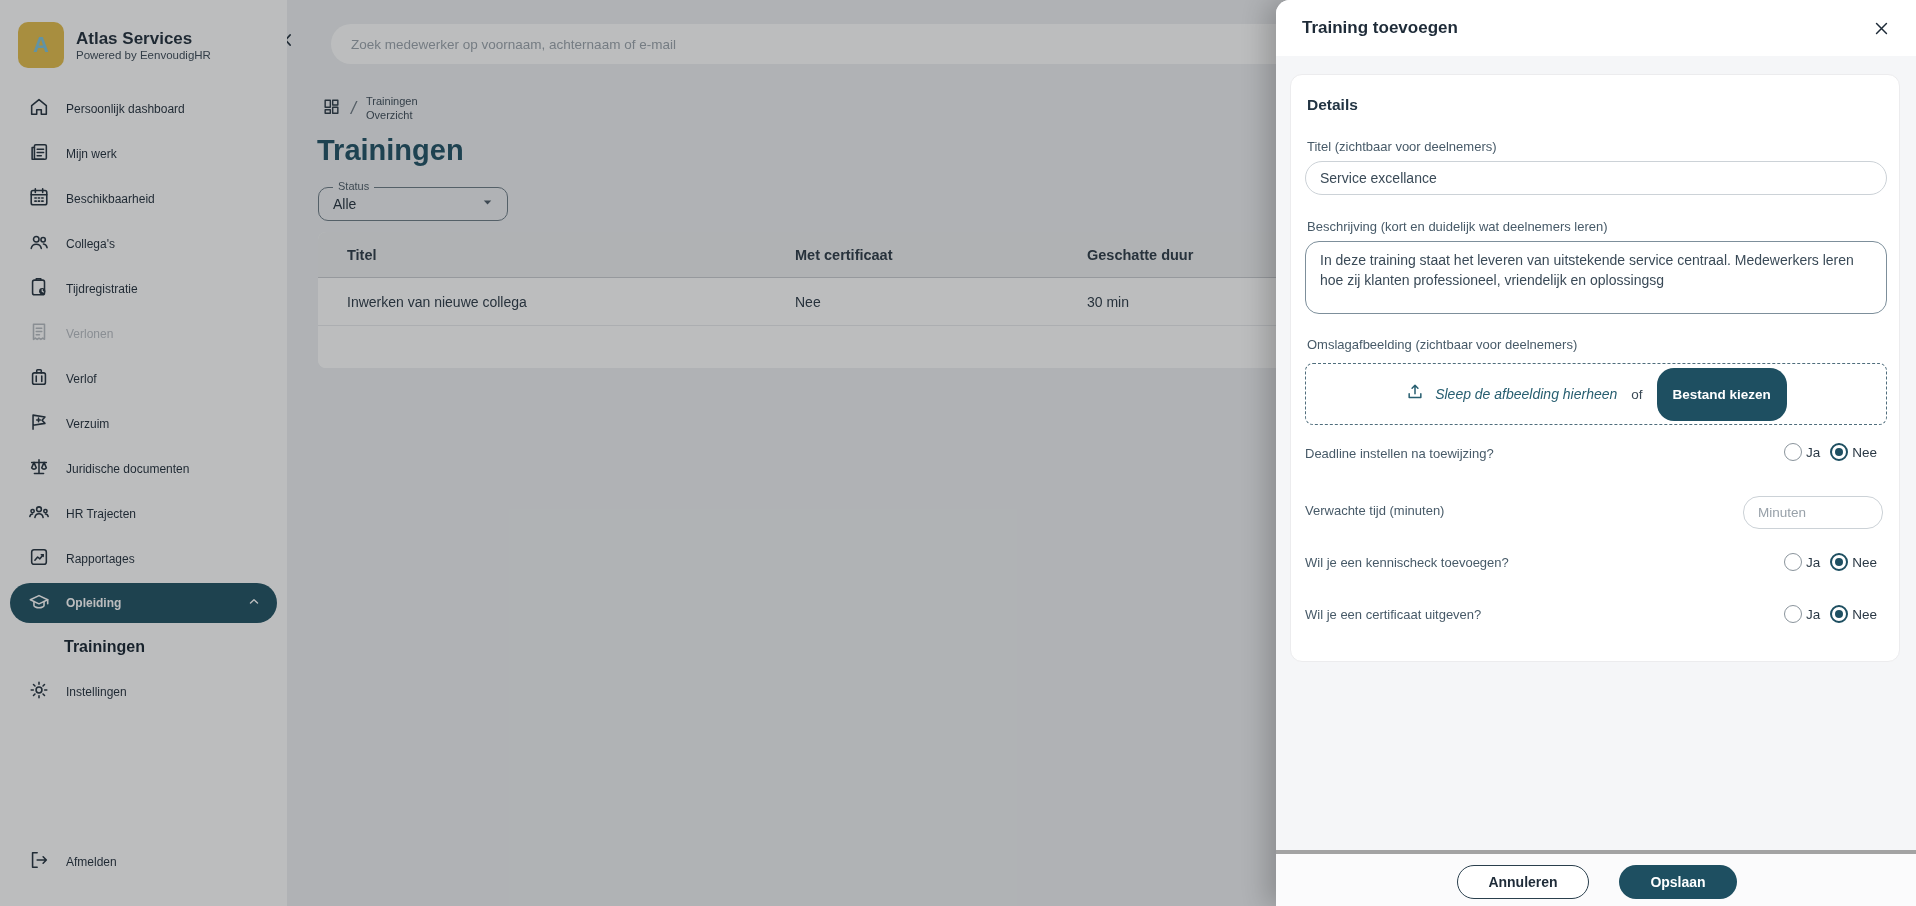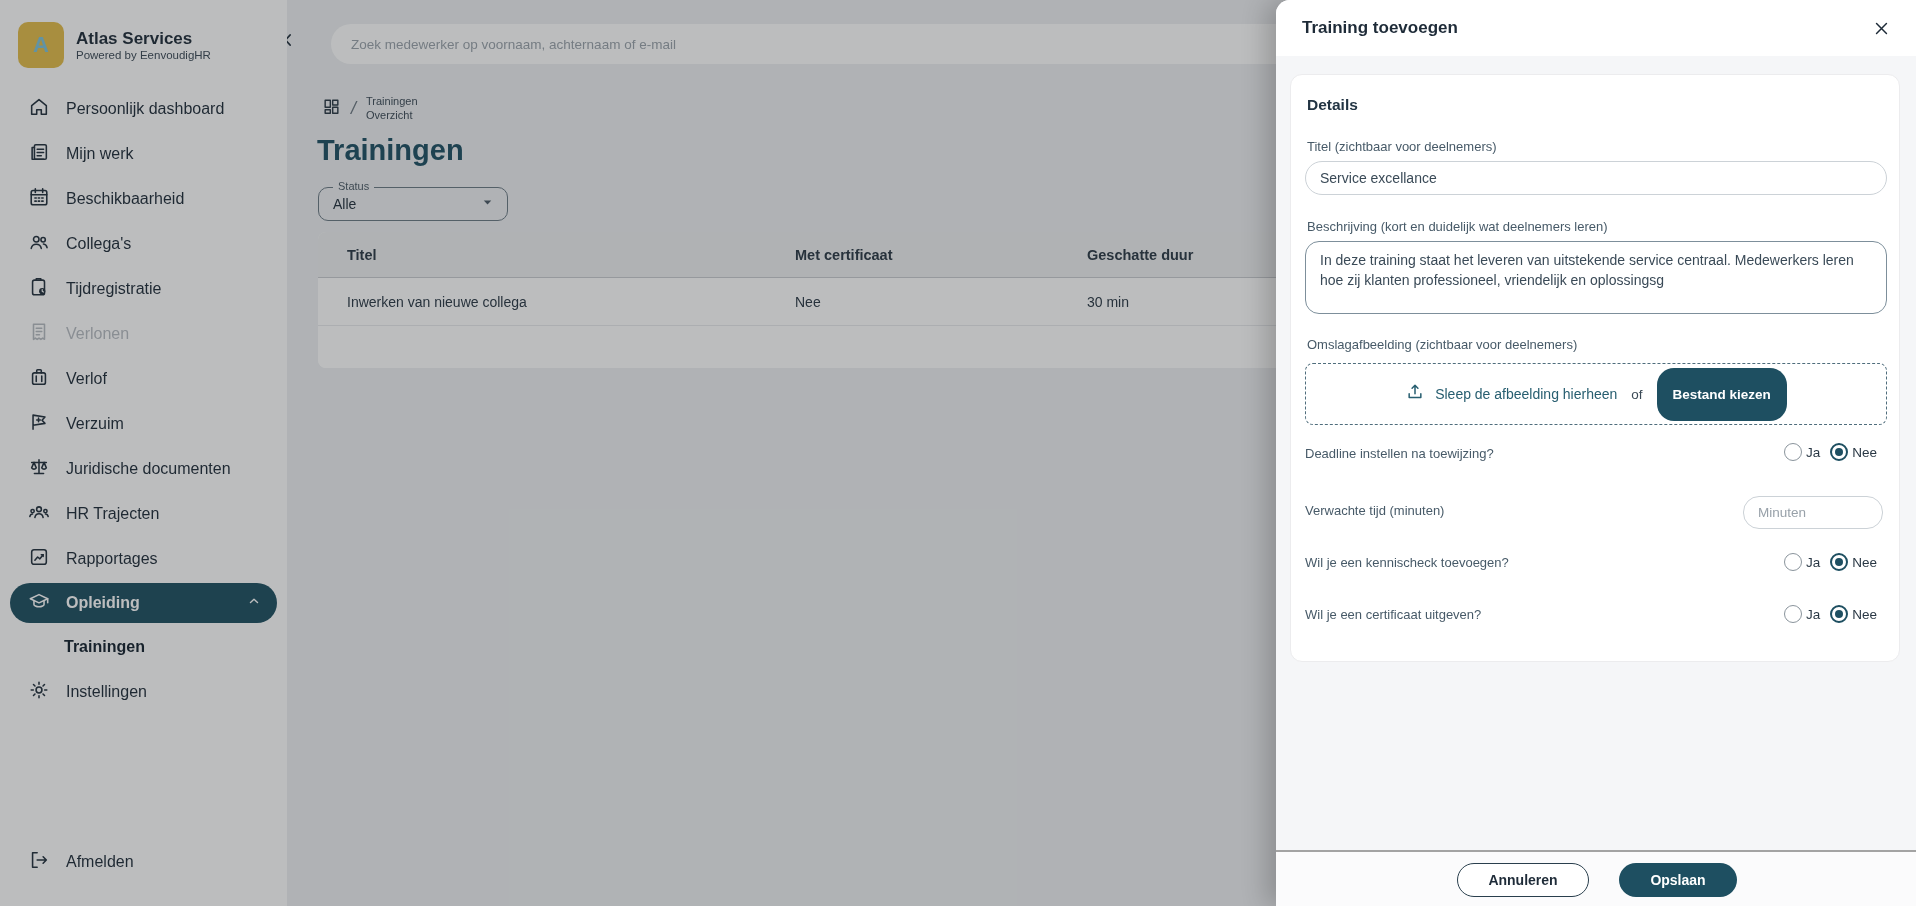--- a/index.html
+++ b/index.html
@@ -6,21 +6,21 @@
   html,body { width:1916px; height:906px; overflow:hidden; }
   body { font-family:"Liberation Sans", sans-serif; background:#eef0f2; position:relative; color:#22303d; }
 
   
   .sidebar { position:absolute; left:0; top:0; width:287px; height:906px; background:#ffffff; z-index:1; display:flex; flex-direction:column; }
   .brand { display:flex; align-items:center; gap:12px; padding:22px 0 18px 18px; }
   .brand-logo { width:46px; height:46px; border-radius:10px; background:#e3bc4a; display:flex; align-items:center; justify-content:center; font-weight:bold; font-size:22px; color:#7ec3d8; flex:0 0 auto; }
   .brand-name { font-size:17px; font-weight:bold; color:#1e2b38; line-height:1.15; }
   .brand-tag { font-size:11.5px; color:#3c4a57; }
   .nav { display:flex; flex-direction:column; }
-  .nav-item { height:45px; display:flex; align-items:center; gap:16px; padding-left:28px; font-size:16px; color:#1e2b38; cursor:pointer; }
+  .nav-item { height:45px; display:flex; align-items:center; gap:16px; padding-left:28px; font-size:12px; color:#1e2b38; cursor:pointer; }
   .nav-item svg { flex:0 0 auto; }
   .nav-item.disabled { color:#b7bcc2; }
   .nav-item.active { background:#1e4f61; color:#ffffff; font-weight:bold; margin:2px 10px; border-radius:22px; height:40px; padding-left:18px; position:relative; }
   .nav-item.active .chev-up { position:absolute; right:16px; top:50%; transform:translateY(-50%); }
   .sub-item { height:44px; display:flex; align-items:center; padding-left:64px; font-size:16px; color:#21303e; cursor:pointer; }
   .sub-item.active { font-weight:bold; color:#14212e; }
   .nav-bottom { margin-top:auto; padding-bottom:22px; }
 
   
   .main { position:absolute; left:287px; top:0; right:0; height:906px; z-index:0; }
@@ -53,34 +53,34 @@
   .drawer-title { font-size:17px; font-weight:bold; color:#1e2b38; }
   .close-btn { cursor:pointer; width:22px; height:22px; display:flex; align-items:center; justify-content:center; }
 
   .form-card { position:absolute; left:14px; top:74px; width:610px; height:588px; background:#ffffff; border-radius:12px; border:1px solid #ececee; }
   .fc-abs { position:absolute; }
   .section-title { font-size:15.5px; font-weight:bold; color:#223443; }
   .f-label { font-size:13px; color:#475a68; }
   .text-input { width:582px; height:34px; border:1px solid #ccd2d7; border-radius:17px; background:#fff; padding:0 14px; font-size:14px; color:#3a4a57; outline:none; font-family:"Liberation Sans", sans-serif; }
   .text-area { width:582px; height:73px; border:1.5px solid #7d8f9b; border-radius:14px; background:#fff; padding:8px 14px; font-size:14px; color:#3a4a57; line-height:1.45; outline:none; resize:none; font-family:"Liberation Sans", sans-serif; }
   .dropzone { width:582px; height:62px; border:1.5px dashed #4f6d7c; border-radius:8px; display:flex; align-items:center; justify-content:center; gap:10px; cursor:pointer; }
-  .dz-text { font-size:14px; color:#275e70; }
+  .dz-text { font-size:14px; color:#275e70;font-style:italic; }
   .dz-or { font-size:13.5px; color:#3b4a56; margin:0 4px; }
   .dz-btn { background:#1e4f61; color:#fff; font-weight:bold; font-size:13.5px; border:none; border-radius:17px; padding:19px 16px; cursor:pointer; font-family:"Liberation Sans", sans-serif; }
 
   .q-row { position:absolute; left:14px; right:16px; display:flex; align-items:center; justify-content:space-between; }
   .radio-group { display:flex; align-items:center; gap:4px; }
   .radio { width:18px; height:18px; border:1.5px solid #8a949c; border-radius:50%; background:#fff; cursor:pointer; position:relative; flex:0 0 auto; }
   .radio.checked { border:2px solid #1e4f61; }
   .radio.checked::after { content:""; position:absolute; inset:3px; background:#1e4f61; border-radius:50%; }
   .radio-label { font-size:13.5px; color:#2a3845; cursor:pointer; margin-right:6px; }
   .mini-input { position:absolute; right:16px; width:140px; height:33px; border:1px solid #ccd2d7; border-radius:16px; background:#fff; padding:0 14px; font-size:13.5px; color:#3a4a57; outline:none; font-family:"Liberation Sans", sans-serif; }
   .mini-input::placeholder { color:#98a1a9; }
 
-  .drawer-footer { position:absolute; left:0; right:0; bottom:0; height:56px; background:#fbfbfc; border-top:2px solid #a3a3a3; }
+  .drawer-footer { position:absolute; left:0; right:0; bottom:0; height:56px; background:#fbfbfc; border-top:4px solid #a3a3a3; }
   .btn-cancel { position:absolute; right:327px; top:11px; width:132px; height:34px; background:#fff; border:1.5px solid #2a3f4d; border-radius:18px; font-size:14px; font-weight:bold; color:#1e2b38; cursor:pointer; font-family:"Liberation Sans", sans-serif; }
   .btn-save { position:absolute; right:179px; top:11px; width:118px; height:34px; background:#1e4f61; border:none; border-radius:18px; font-size:14px; font-weight:bold; color:#ffffff; cursor:pointer; font-family:"Liberation Sans", sans-serif; }
 </style>
 </head>
 <body>
 
 <div class="sidebar">
   <div class="brand">
     <div class="brand-logo">A</div>
     <div>

